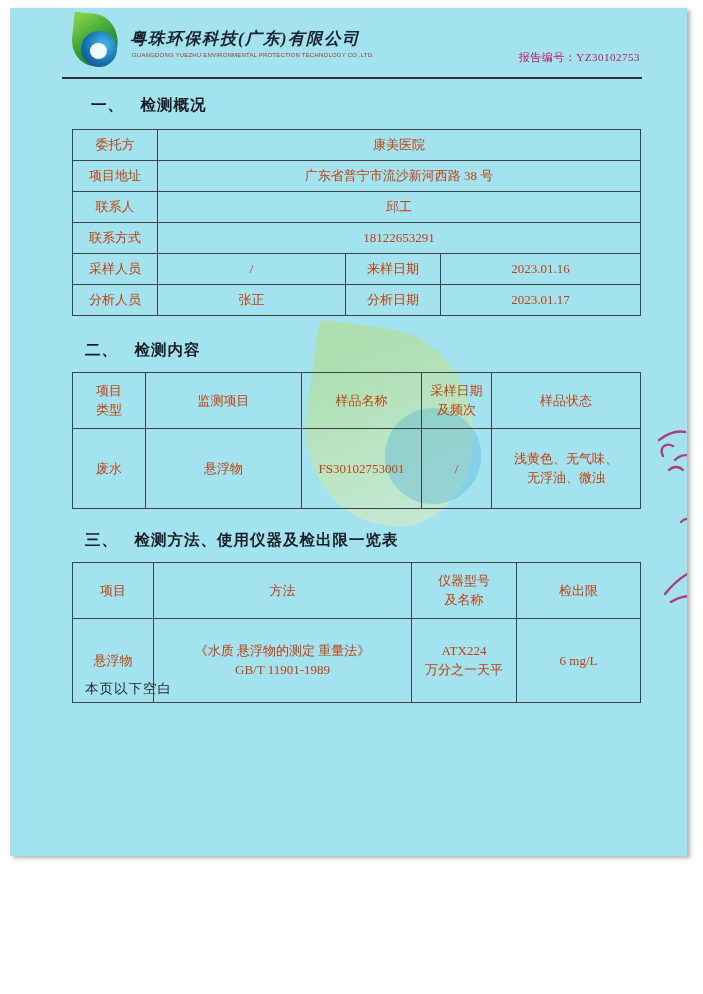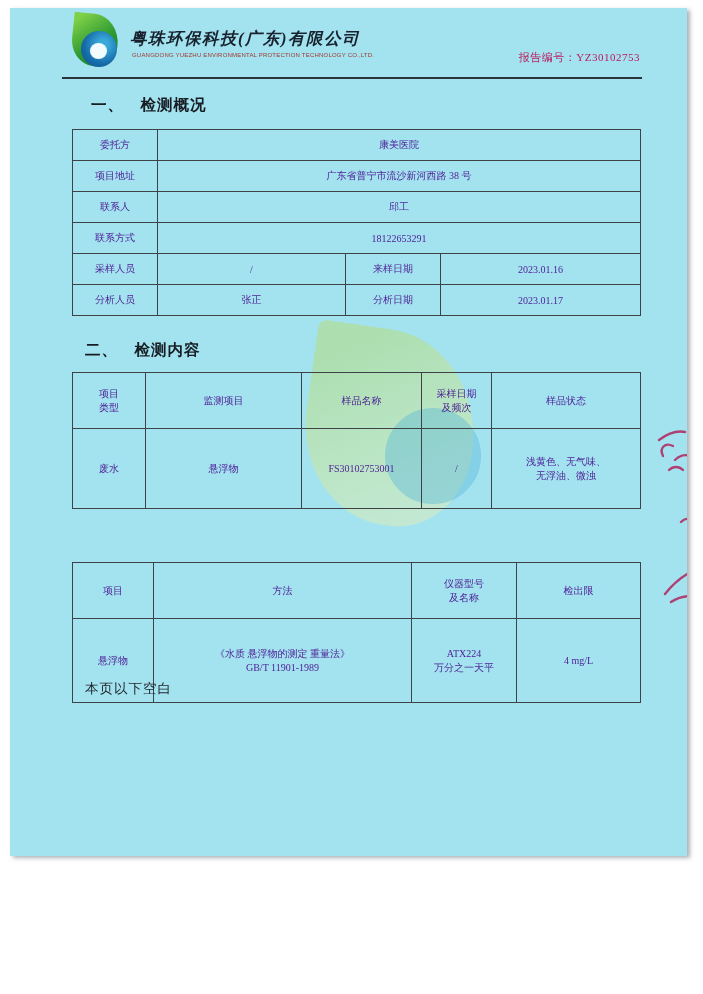--- a/index.html
+++ b/index.html
@@ -69,21 +69,21 @@
   .t2-title { left: 75px; top: 332px; }
   .t3-title { left: 75px; top: 522px; }
 
   table {
     border-collapse: collapse; table-layout: fixed;
     background: transparent;
   }
   td {
     border: 1.6px solid #3c4246;
     text-align: center; vertical-align: middle;
-    font-size: 10px; color: #4c1d95;
+    font-size: 13px; color: #c2410c;
     padding: 2px 4px;
     overflow: hidden;
   }
   .ml { white-space: pre-line; line-height: 1.4; }
 
   .tbl1 { left: 62px; top: 121px; width: 568px; }
   .tbl1 tr { height: 31px; }
   .tbl2 { left: 62px; top: 364px; width: 568px; }
   .tbl2 .hrow { height: 56px; }
   .tbl2 .drow { height: 80px; }
@@ -204,20 +204,21 @@
           <td>废水</td>
           <td>悬浮物</td>
           <td>FS30102753001</td>
           <td>/</td>
           <td class="ml">浅黄色、无气味、
 无浮油、微浊</td>
         </tr>
       </tbody>
     </table>
 
+    <div class="abs sec-title t3-title">三、　检测方法、使用仪器及检出限一览表</div>
     <table class="abs tbl3">
       <colgroup>
           <col style="width:81px">
           <col style="width:258px">
           <col style="width:105px">
           <col style="width:124px">
         </colgroup>
       <tbody>
         <tr class="hrow">
           <td>项目</td>
@@ -225,21 +226,21 @@
           <td class="ml">仪器型号
 及名称</td>
           <td>检出限</td>
         </tr>
         <tr class="drow">
           <td>悬浮物</td>
           <td class="ml">《水质 悬浮物的测定 重量法》
 GB/T 11901-1989</td>
           <td class="ml">ATX224
 万分之一天平</td>
-          <td>4 mg/L</td>
+          <td>6 mg/L</td>
         </tr>
       </tbody>
     </table>
 
     <div class="abs note">本页以下空白</div>
 
     <div class="abs footer">第 3 页 共 4 页</div>
 
     <svg class="abs red-marks" width="46" height="195" viewBox="0 0 46 195">
       <g stroke="#b2245e" stroke-width="2.4" fill="none" stroke-linecap="round" opacity="0.85">

